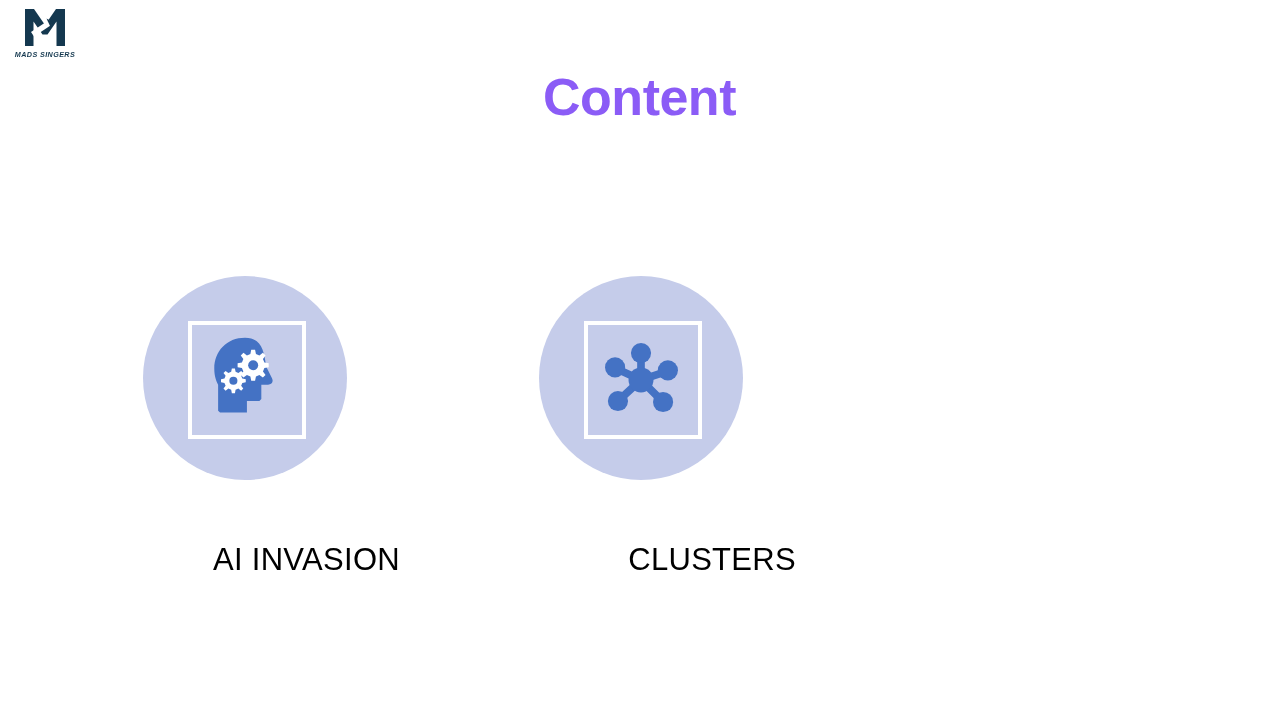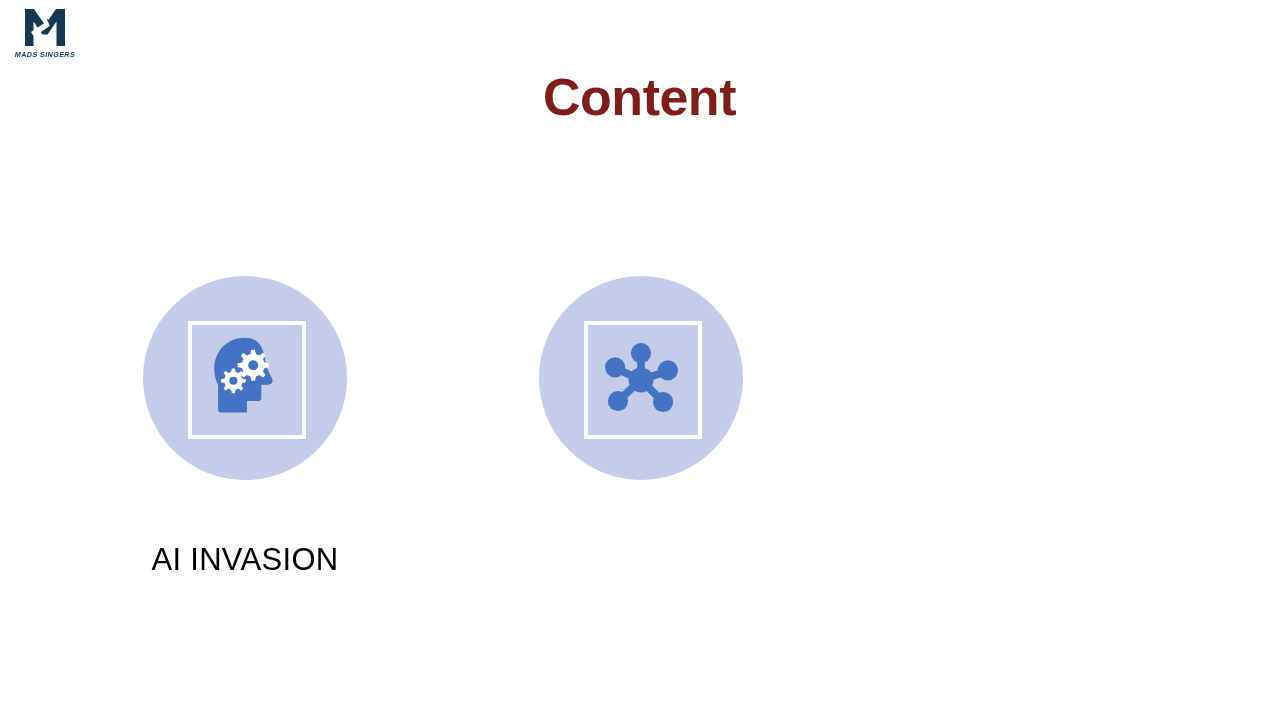--- a/index.html
+++ b/index.html
@@ -47,38 +47,38 @@
   .slide-title {
     position: absolute;
     left: 0;
     top: 68px;
     width: 1279px;
     text-align: center;
     font-family: "Liberation Sans", sans-serif;
     font-weight: bold;
     font-size: 52px;
     letter-spacing: -0.5px;
-    color: #7f1d1d;
+    color: #8b5cf6;
     line-height: 1.15;
   }
 
   
   .cards {
     position: absolute;
     left: 0;
     top: 276px;
     width: 1279px;
     height: 330px;
   }
   .card {
     position: absolute;
     top: 0;
     width: 310px;
     margin-left: -155px;
-    text-align: center;
+    text-align: right;
   }
   .card-1 { left: 245px; }
   .card-2 { left: 641px; }
   .card-3 { left: 1036px; }
 
   .circle {
     position: relative;
     width: 204px;
     height: 204px;
     margin: 0 auto;
@@ -196,17 +196,18 @@
             <line x1="50" y1="52" x2="72" y2="74"></line>
           </g>
           <circle cx="50" cy="52" r="13" fill="#4472c4"></circle>
           <circle cx="50" cy="24" r="10.5" fill="#4472c4"></circle>
           <circle cx="23" cy="39" r="10.5" fill="#4472c4"></circle>
           <circle cx="78" cy="42" r="10.5" fill="#4472c4"></circle>
           <circle cx="26" cy="74" r="10.5" fill="#4472c4"></circle>
           <circle cx="73" cy="75" r="10.5" fill="#4472c4"></circle>
         </svg>
       </div>
+      <div class="card-label">CLUSTERS</div>
     </div>
 
 
   </div>
 </div>
 
 </body></html>

